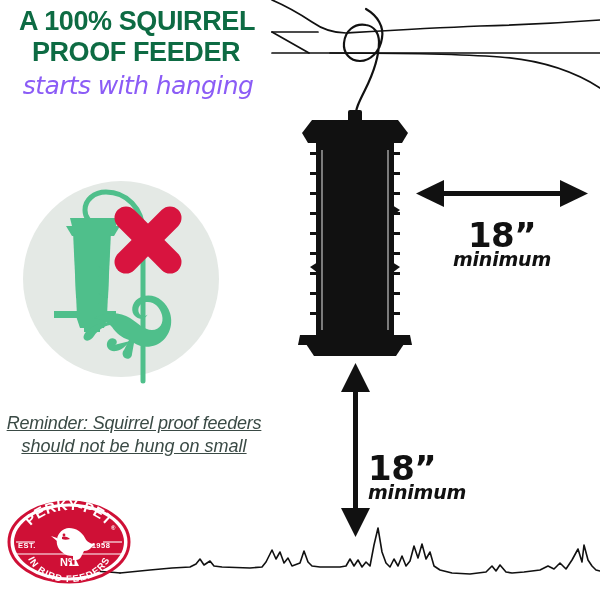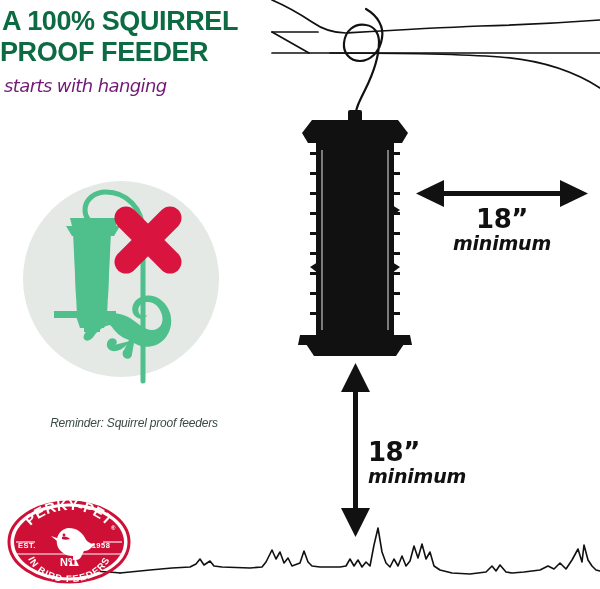--- a/index.html
+++ b/index.html
@@ -23,38 +23,39 @@
     width: 600px;
     height: 589px;
   }
 
   
   #headline-block {
     position: absolute;
     left: 0;
     top: 6px;
     width: 272px;
+    text-align: center;
   }
   .headline-line {
     color: #0d6b43;
     font-family: "Liberation Sans", sans-serif;
     font-weight: bold;
     font-size: 27px;
     letter-spacing: -0.4px;
     line-height: 31px;
     white-space: nowrap;
   }
   #headline-line-1 { padding-left: 2px; }
   #headline-line-2 { }
   .subhead-line {
-    color: #701a75;
+    color: #8b5cf6;
     font-family: "DejaVu Sans", sans-serif;
     font-style: italic;
     font-weight: normal;
-    font-size: 18px;
+    font-size: 25px;
     line-height: 30px;
     letter-spacing: -0.6px;
     white-space: nowrap;
   }
   #subhead-line-1 { padding-left: 4px; margin-top: 3px; }
   #subhead-line-2 { padding-left: 6px; }
   .subhead-strong { font-weight: bold; }
 
   
   #inset-circle {
@@ -77,22 +78,23 @@
   
   #reminder-block {
     position: absolute;
     left: 0px;
     top: 412px;
     width: 268px;
     text-align: center;
     color: #3a4a45;
     font-family: "Liberation Sans", sans-serif;
     font-style: italic;
-    font-size: 12px;
+    font-size: 18px;
     line-height: 23px;
+    text-decoration: underline;
   }
   .reminder-line { white-space: nowrap; }
   #reminder-line-1 { letter-spacing: -0.2px; }
 
   
   #logo {
     position: absolute;
     left: 7px;
     top: 500px;
     width: 124px;
@@ -106,23 +108,24 @@
 
   
   .measure-label {
     position: absolute;
     text-align: center;
     color: #111111;
   }
   .measure-value {
     font-family: "DejaVu Sans", sans-serif;
     font-weight: bold;
-    font-size: 26px;
+    font-size: 34px;
     line-height: 28px;
     letter-spacing: -0.5px;
+    margin-top: 16px;
   }
   .measure-unit {
     font-family: "DejaVu Sans", sans-serif;
     font-style: italic;
     font-weight: bold;
     font-size: 19px;
     line-height: 21px;
     letter-spacing: -0.2px;
   }
   #label-horizontal {
@@ -297,20 +300,21 @@
     </g>
 
     <g stroke="#d8143f" stroke-width="23" stroke-linecap="round">
       <line x1="112" y1="48" x2="156" y2="92"></line>
       <line x1="156" y1="48" x2="112" y2="92"></line>
     </g>
   </svg>
 
   <div id="reminder-block">
     <div class="reminder-line" id="reminder-line-1">Reminder: Squirrel proof feeders</div>
+    <div class="reminder-line">should not be hung on small</div>
   </div>
 
   <div class="measure-label" id="label-horizontal">
     <div class="measure-value">18”</div>
     <div class="measure-unit">minimum</div>
   </div>
 
   <div class="measure-label" id="label-vertical">
     <div class="measure-value">18”</div>
     <div class="measure-unit">minimum</div>

